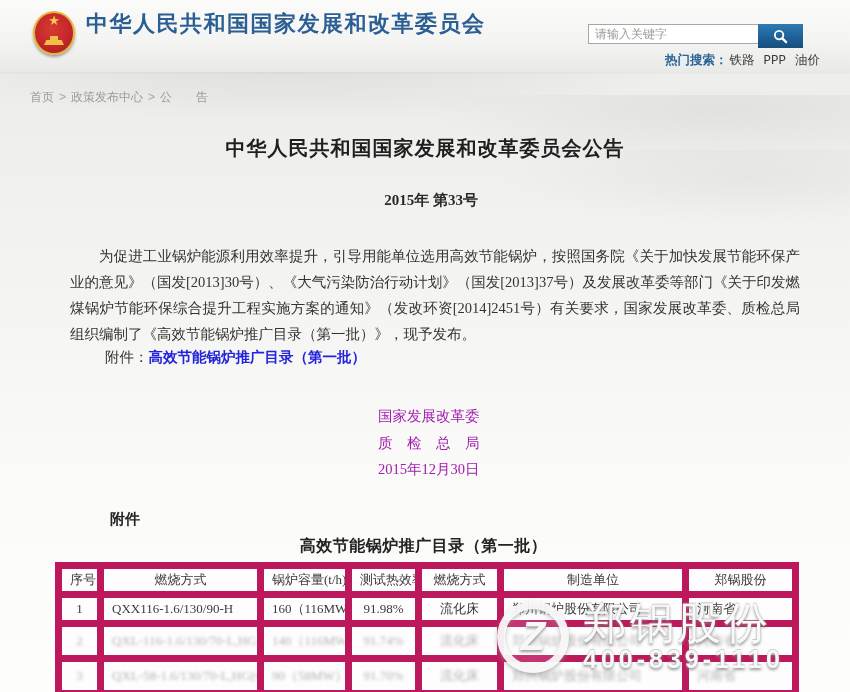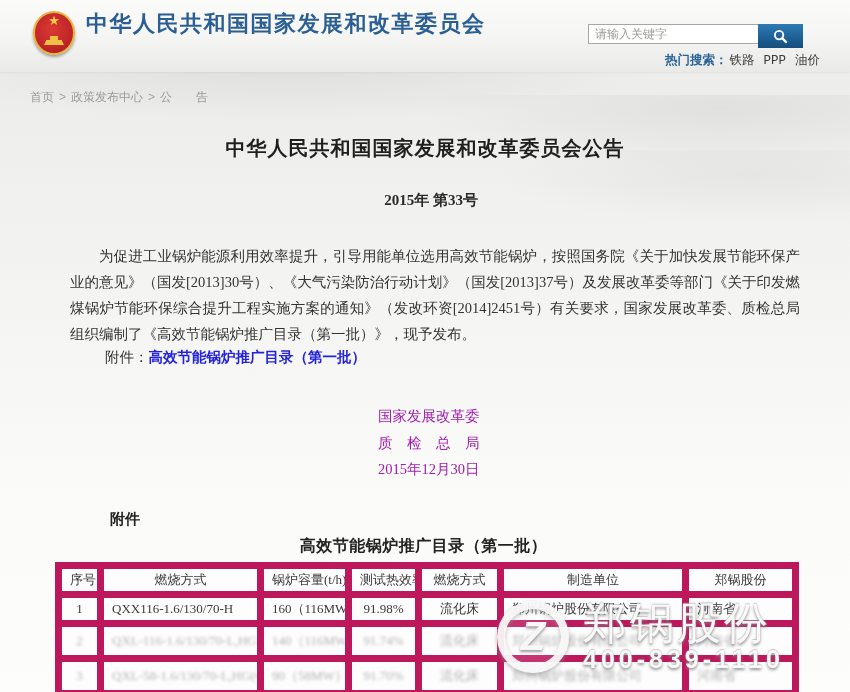--- a/index.html
+++ b/index.html
@@ -223,21 +223,21 @@
       <th>锅炉容量(t/h)</th>
       <th>测试热效率</th>
       <th>燃烧方式</th>
       <th>制造单位</th>
       <th>郑锅股份</th>
     </tr>
   </thead>
   <tbody>
     <tr>
       <td class="td-c">1</td>
-      <td class="td-l">QXX116-1.6/130/70-H</td>
+      <td class="td-l">QXX116-1.6/130/90-H</td>
       <td class="td-c">160（116MW）</td>
       <td class="td-c">91.98%</td>
       <td class="td-c">流化床</td>
       <td class="td-l">郑州锅炉股份有限公司</td>
       <td class="td-l">河南省</td>
     </tr>
     <tr class="blurred">
       <td class="td-c">2</td>
       <td class="td-l">QXL-116-1.6/130/70-L,HG</td>
       <td class="td-c">140（116MW）</td>

